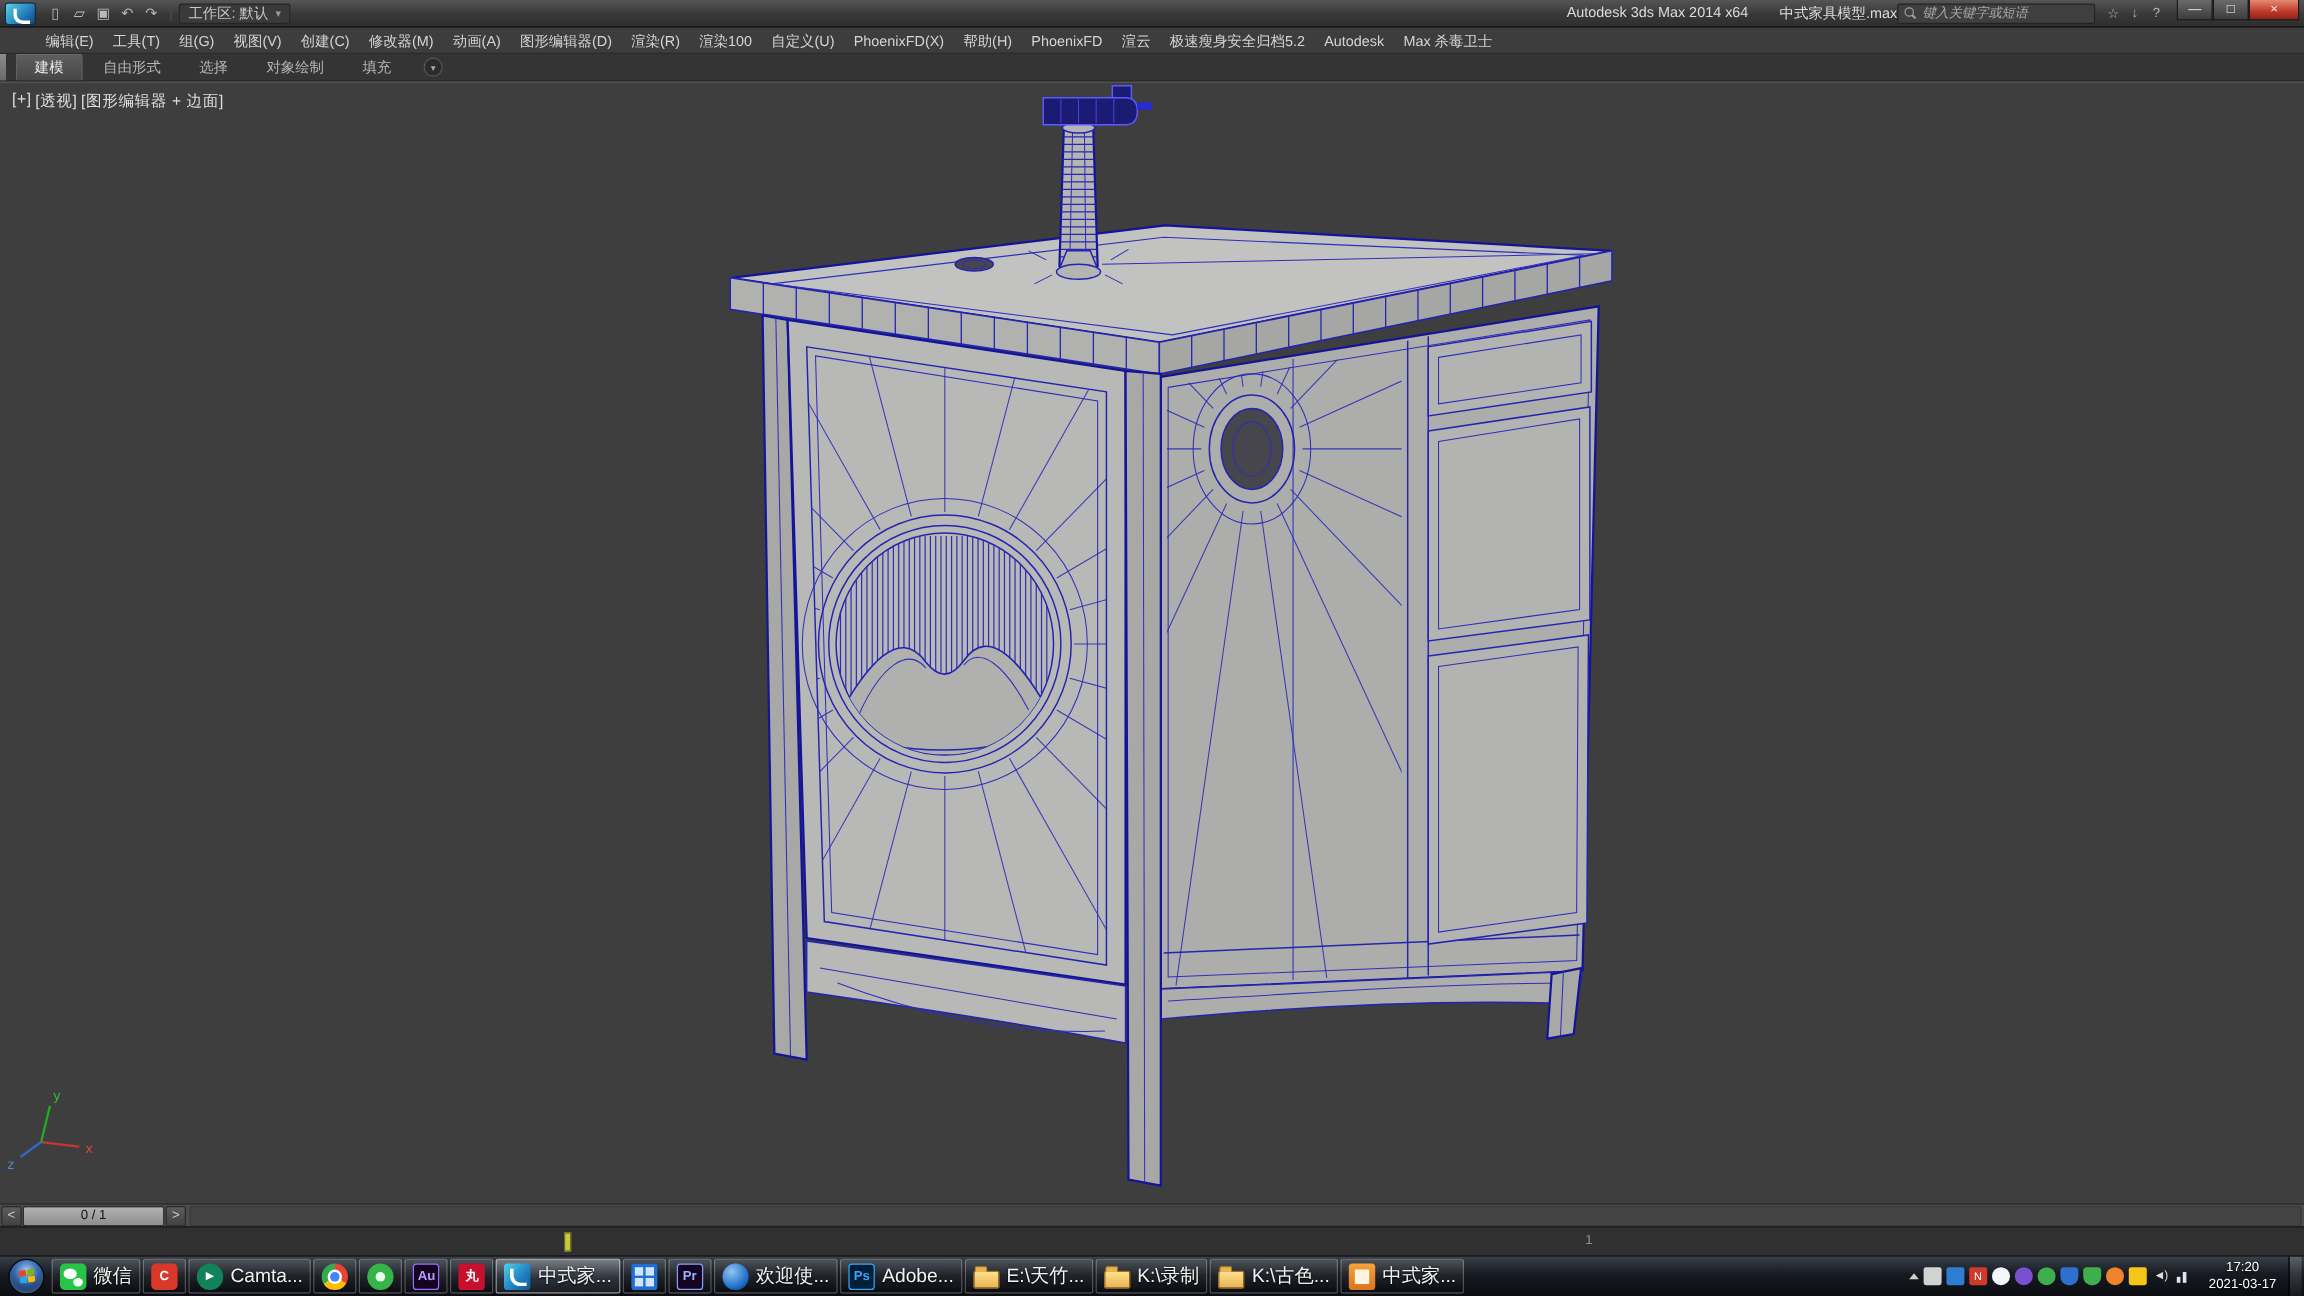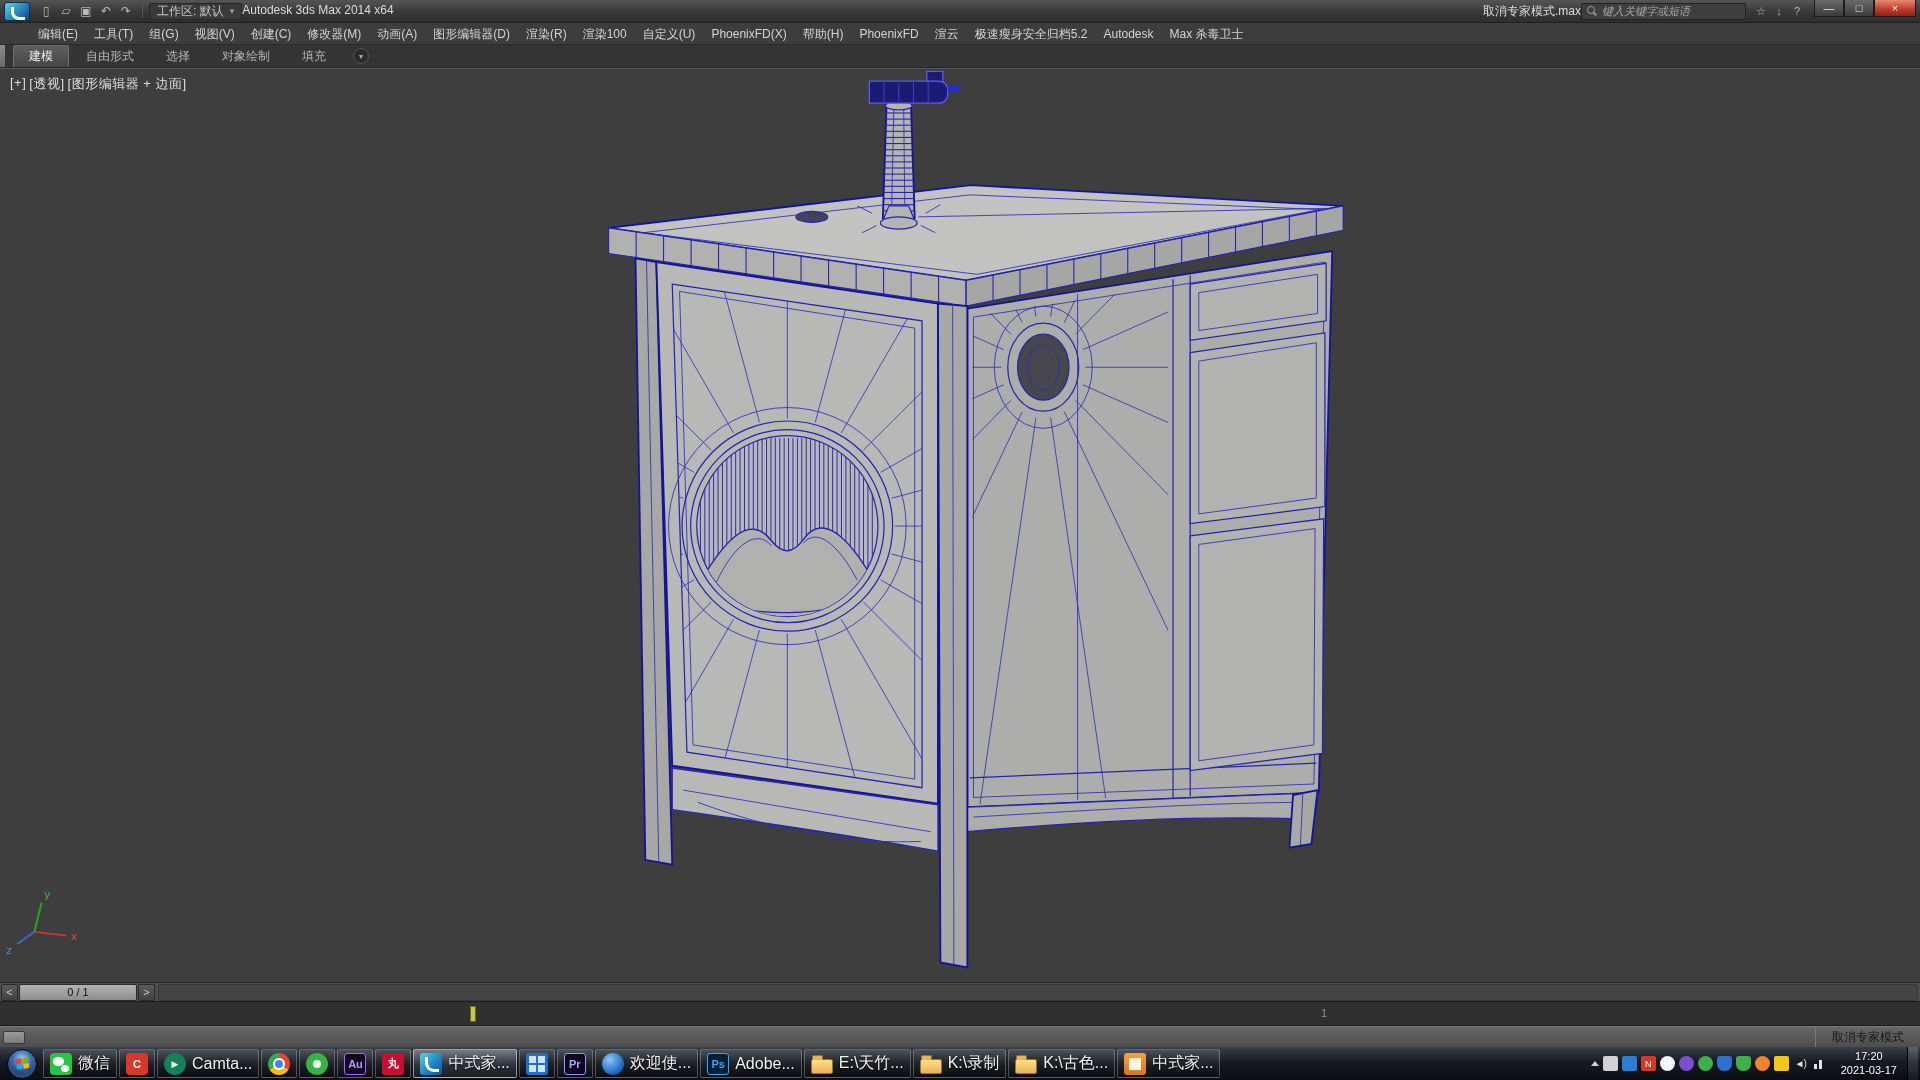--- a/index.html
+++ b/index.html
@@ -9,21 +9,21 @@
   .row{display:flex;align-items:center}
 
   
   #titlebar{height:23px;background:linear-gradient(#555,#383838 55%,#2e2e2e);border-bottom:1px solid #1f1f1f;padding:0 4px;color:#cfcfcf;font-size:12px}
   .logo-btn{width:26px;height:19px;border-radius:3px;background:linear-gradient(135deg,#59d3e8,#1e6fae 70%,#124a78);border:1px solid #0c2f4e;position:relative;margin-right:6px;cursor:pointer}
   .logo-btn::before{content:"";position:absolute;left:6px;top:4px;width:11px;height:10px;border-left:3px solid #fff;border-bottom:3px solid #fff;border-radius:0 0 0 8px}
   .qa-ic{width:18px;height:17px;display:inline-flex;align-items:center;justify-content:center;color:#b9b9b9;font-size:12px;margin:0 1px;border-radius:2px}
   .tb-sep{width:1px;height:14px;background:#222;border-right:1px solid #555;margin:0 6px}
   .ws-box{height:17px;padding:0 7px;background:#3a3a3a;border:1px solid #262626;border-radius:2px;display:flex;align-items:center;gap:6px;color:#c7c7c7}
   .caret{font-size:9px;color:#999}
-  .tb-center{flex:1;display:flex;justify-content:space-between;gap:26px;color:#dcdcdc;white-space:nowrap}
+  .tb-center{flex:1;display:flex;justify-content:flex-end;gap:26px;color:#dcdcdc;white-space:nowrap}
   .search-wrap{height:17px;background:#3f3f3f;border:1px solid #232323;border-radius:2px;display:flex;align-items:center;padding:0 5px;gap:5px;margin-right:6px}
   .mag{width:10px;height:10px;position:relative;display:inline-block}
   .mag::before{content:"";position:absolute;width:6px;height:6px;border:1.5px solid #9a9a9a;border-radius:50%;left:0;top:0}
   .mag::after{content:"";position:absolute;width:4px;height:1.5px;background:#9a9a9a;transform:rotate(45deg);left:6px;top:7px}
   #search-input{width:138px;background:transparent;border:none;outline:none;color:#ddd;font-size:11px;font-style:italic}
   #search-input::placeholder{color:#a9a9a9;font-style:italic}
   .info-ic{width:18px;height:17px;display:inline-flex;align-items:center;justify-content:center;color:#b5b5b5;font-size:11px}
   .win-btns{display:flex;align-self:flex-start;margin-left:8px}
   .win-btn{width:30px;height:17px;display:flex;align-items:center;justify-content:center;font-size:11px;color:#eee;background:linear-gradient(#6a6a6a,#3c3c3c);border:1px solid #1c1c1c;border-top:none}
   .win-btn.close{background:linear-gradient(#e58a6e,#c0392b 60%,#8e2316);width:42px}
@@ -137,21 +137,21 @@
     <span class="qa-ic">▣</span>
     <span class="qa-ic">↶</span>
     <span class="qa-ic">↷</span>
     <span class="tb-sep"></span>
     <div class="ws-box">
       <span>工作区: 默认</span>
       <span class="caret">▾</span>
     </div>
     <div class="tb-center">
       <span>Autodesk 3ds Max 2014 x64</span>
-      <span>取消专家模式.max</span>
+      <span>中式家具模型.max</span>
     </div>
     <div class="search-wrap">
       <span class="mag"></span>
       <input id="search-input" placeholder="键入关键字或短语" style="">
     </div>
     <span class="info-ic">☆</span>
     <span class="info-ic">↓</span>
     <span class="info-ic">?</span>
     <div class="win-btns">
       <span class="win-btn">—</span>
@@ -446,24 +446,20 @@
     <span class="ts-handle">0 / 1</span>
     <span class="ts-btn">&gt;</span>
     <span class="ts-track"></span>
   </div>
 
   <div id="trackbar">
     <span id="key-marker"></span>
     <span id="ruler-label">1</span>
   </div>
 
-  <div id="statusbar" class="row">
-    <span class="mini-btn"></span>
-    <span id="expert-btn">取消专家模式</span>
-  </div>
 
   <div id="taskbar">
     <div class="orb">
         <span class="flag">
           <i></i>
           <i></i>
           <i></i>
           <i></i>
         </span>
       </div>

